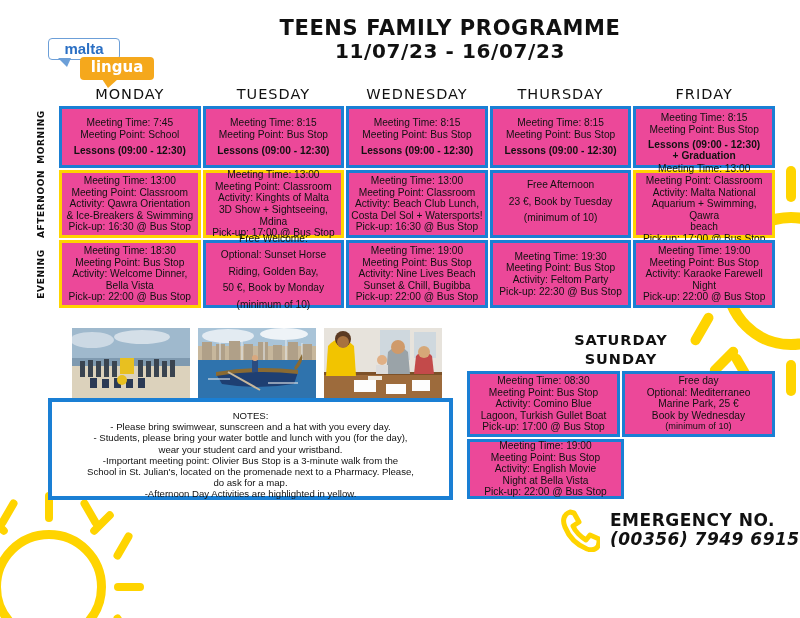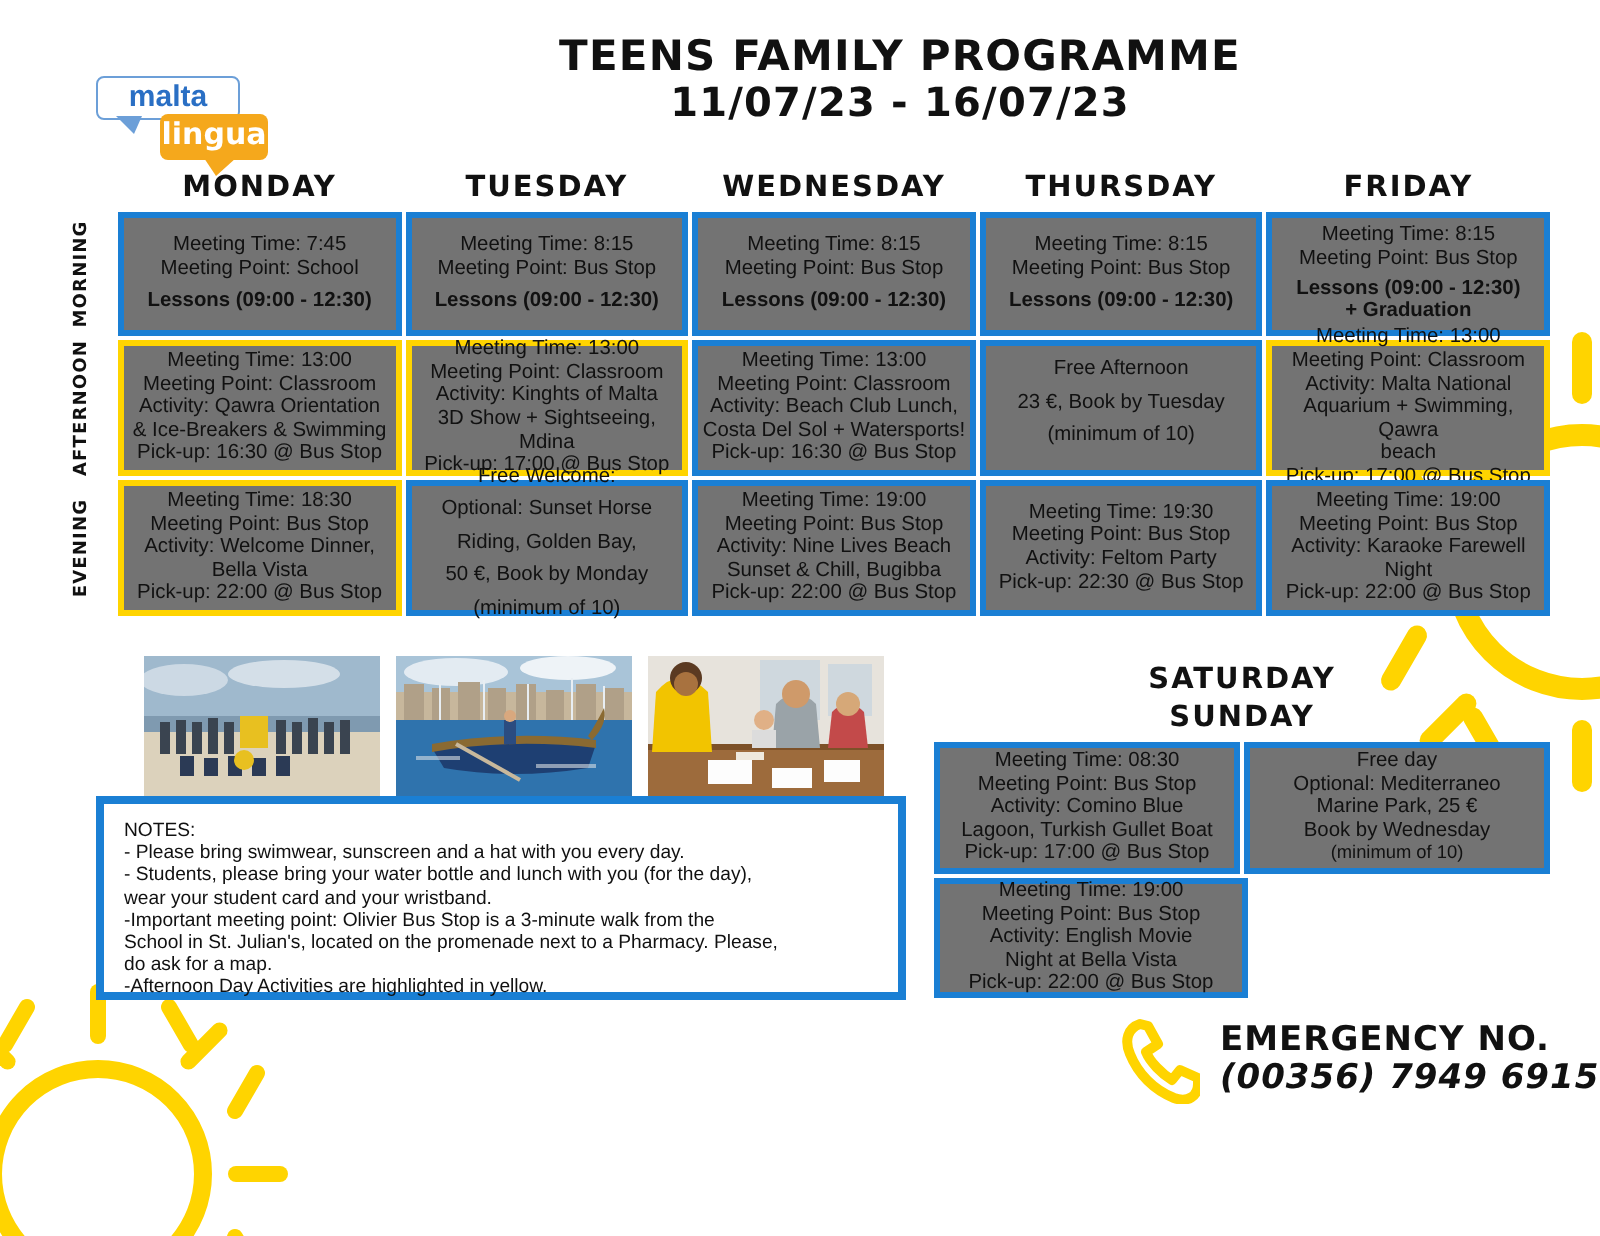--- a/index.html
+++ b/index.html
@@ -10,43 +10,43 @@
     color:#111;
   }
   .sun{position:absolute;z-index:0;}
   .sun .ring{position:absolute;border-radius:50%;border:9px solid #ffd400;box-sizing:border-box;}
   .sun .ray{position:absolute;background:#ffd400;border-radius:6px;transform-origin:50% 50%;}
 
   #logo{position:absolute;left:44px;top:36px;width:110px;height:48px;z-index:5;}
   .bub{position:absolute;box-sizing:border-box;}
   .bub.malta{left:4px;top:2px;width:72px;height:22px;border:1.6px solid #6c9fd8;border-radius:4px;background:#fff;}
   .bub.malta span{display:block;text-align:center;line-height:19px;font-size:15px;font-weight:700;color:#2a6fc4;font-family:Liberation Sans, sans-serif;}
-  .bub.lingua{left:36px;top:21px;width:54px;height:23px;background:#f5a81c;border-radius:4px;}
+  .bub.lingua{left:36px;top:21px;width:74px;height:23px;background:#f5a81c;border-radius:4px;}
   .bub.lingua span{display:block;text-align:center;line-height:21px;font-size:15px;font-weight:700;color:#fff;font-family:"DejaVu Sans", sans-serif;}
   .tail1{position:absolute;left:14px;top:22px;width:0;height:0;border-left:9px solid transparent;border-right:4px solid transparent;border-top:9px solid #6c9fd8;}
   .tail2{position:absolute;left:58px;top:43px;width:0;height:0;border-left:6px solid transparent;border-right:10px solid transparent;border-top:9px solid #f5a81c;}
 
   #title{position:absolute;left:240px;top:16px;width:420px;text-align:center;z-index:5;}
   #title .t1{font-size:21px;font-weight:700;letter-spacing:.6px;line-height:24px;font-family:"DejaVu Sans", sans-serif;}
   #title .t2{font-size:20px;font-weight:700;letter-spacing:.6px;line-height:23px;font-family:"DejaVu Sans", sans-serif;}
 
   #grid{position:absolute;left:24px;top:86px;width:752px;z-index:4;}
   .dayrow{display:flex;margin-left:34px;}
-  .dayhead{flex:1;text-align:center;font-size:14.5px;font-weight:700;letter-spacing:1px;font-family:"DejaVu Sans", sans-serif;padding-bottom:3px;}
+  .dayhead{flex:1;text-align:center;font-size:14.5px;font-weight:400;letter-spacing:1px;font-family:"DejaVu Sans", sans-serif;padding-bottom:3px;}
   .bodyrow{display:flex;align-items:stretch;}
   .rowlabel{width:34px;position:relative;flex:0 0 34px;}
   .rowlabel span{
     position:absolute;left:50%;top:50%;
     transform:translate(-50%,-50%) rotate(-90deg);
     white-space:nowrap;font-size:9px;font-weight:700;letter-spacing:.6px;
     font-family:"DejaVu Sans", sans-serif;
   }
   .cells{display:flex;flex:1;}
   .cell{
-    flex:1;box-sizing:border-box;background:#737373;
+    flex:1;box-sizing:border-box;background:#ec4899;
     border:3px solid #1a7fd4;margin:1px;
     display:flex;flex-direction:column;justify-content:center;align-items:center;
     text-align:center;padding:3px 1px;
     font-size:10.2px;line-height:11.6px;
   }
   .cell.yellow{border-color:#ffd400;}
   .cell .gap{height:5px;}
   .cell .lnw{display:block;}
   .cell .sm{font-size:9.2px;}
   .r-morning .cell{height:62px;}
@@ -64,21 +64,21 @@
   #weekend .cell{height:66px;}
   #weekend .wrow2{display:flex;}
   #weekend .wrow2 .cell{height:60px;}
   #weekend .spacer{flex:1;margin:1px;}
 
   #notes{
     position:absolute;left:48px;top:398px;width:405px;height:102px;
     box-sizing:border-box;border:4px solid #1a7fd4;background:#fff;z-index:6;
     padding:8px 10px;font-size:9.6px;line-height:11.2px;
   }
-  #notes .nl{display:block;}
+  #notes .nl{display:block;text-align:center;}
 
   #emerg{position:absolute;left:560px;top:508px;z-index:6;display:flex;align-items:center;gap:10px;}
   #emerg .phone{width:40px;height:44px;}
   #emerg .etext{text-align:left;font-family:"DejaVu Sans", sans-serif;font-weight:700;}
   #emerg .e1{font-size:17px;line-height:19px;letter-spacing:.5px;}
   #emerg .e2{font-size:17px;line-height:19px;letter-spacing:.5px;font-style:italic;}
 </style>
 </head>
 <body>
 

